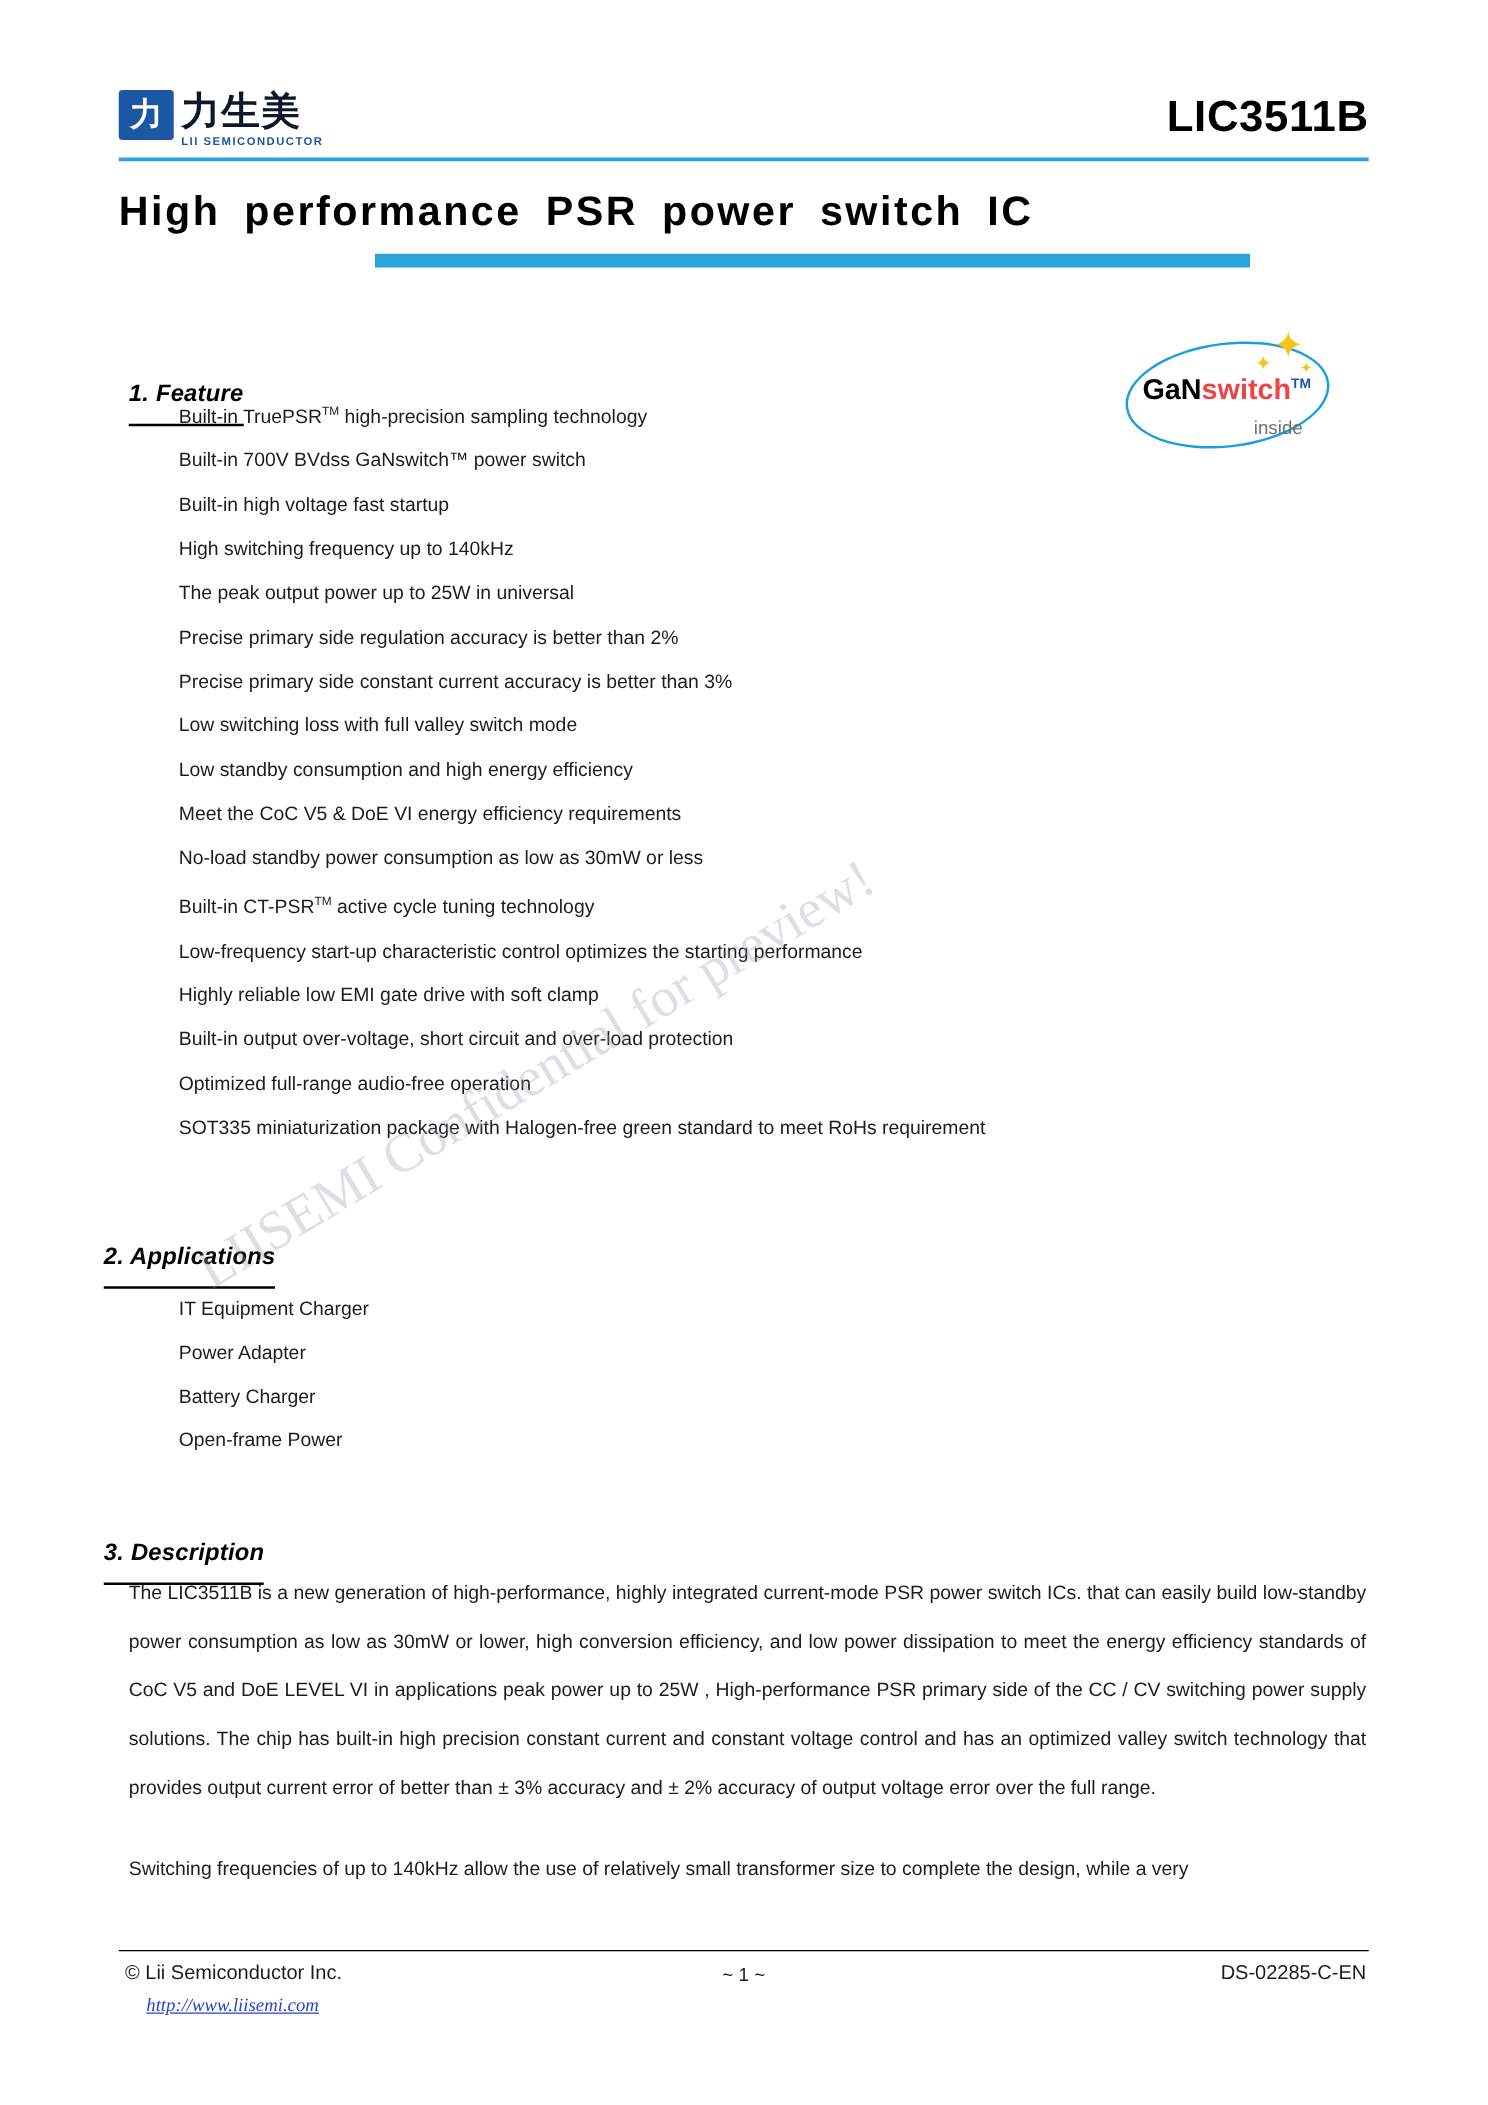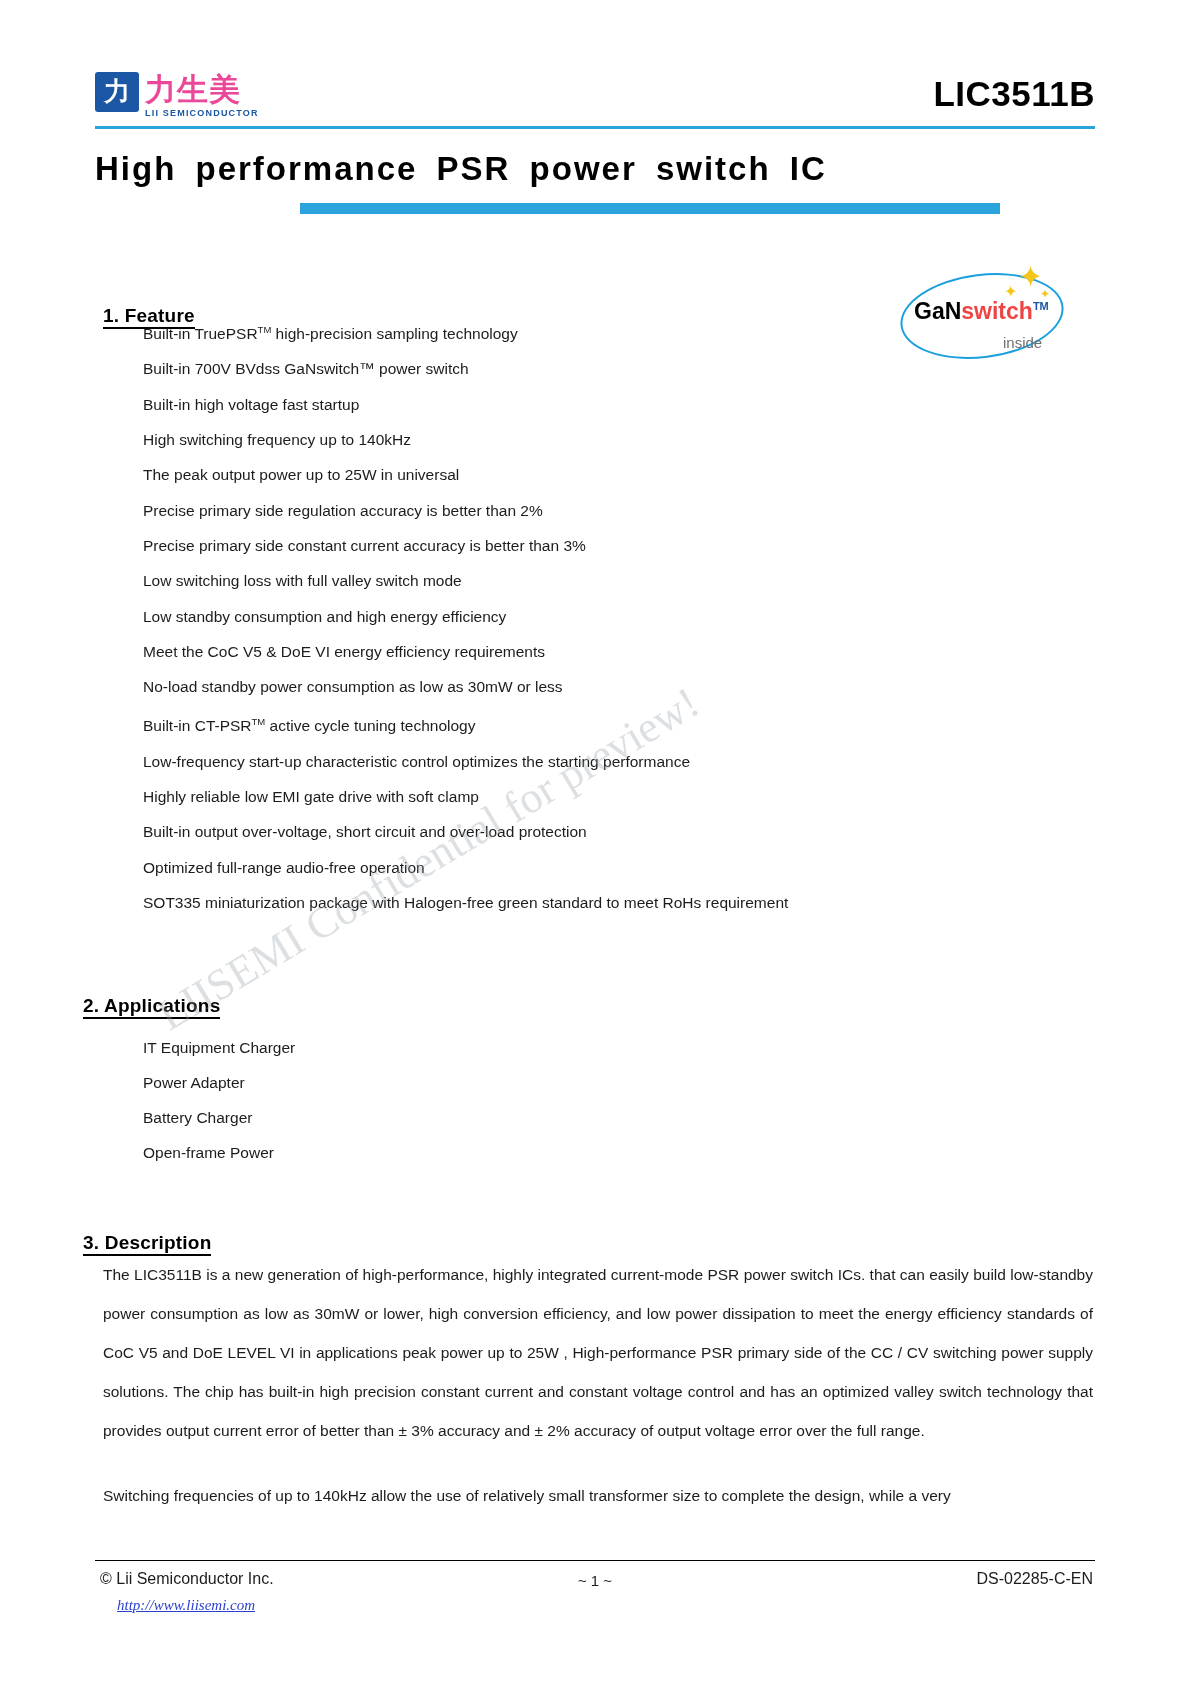--- a/index.html
+++ b/index.html
@@ -53,21 +53,21 @@
     transform: translate(-50%, -52%);
     color: #ffffff;
     font-size: 26px;
     font-weight: bold;
     font-family: "DejaVu Sans", sans-serif;
   }
   .logo-cn {
     font-family: "DejaVu Sans", sans-serif;
     font-size: 31px;
     font-weight: bold;
-    color: #ec4899;
+    color: #0f172a;
     line-height: 34px;
     letter-spacing: 1px;
   }
   .logo-en {
     font-family: "Liberation Sans", sans-serif;
     font-size: 9px;
     letter-spacing: 1.2px;
     color: #1b57a5;
     font-weight: bold;
     margin-top: 2px;
@@ -115,21 +115,22 @@
   
   .sec-head {
     position: absolute;
     font-size: 19px;
     font-weight: bold;
     color: #000;
     letter-spacing: 0.2px;
   }
   .sec-head .underline {
     border-bottom: 2px solid #000;
-    padding-bottom: 1px;
+    padding-bottom: 13px;
+    font-style: italic;
   }
 
   
   .feature-list {
     position: absolute;
     left: 143px;
     top: 312px;
     width: 800px;
   }
   .feature-list li {

